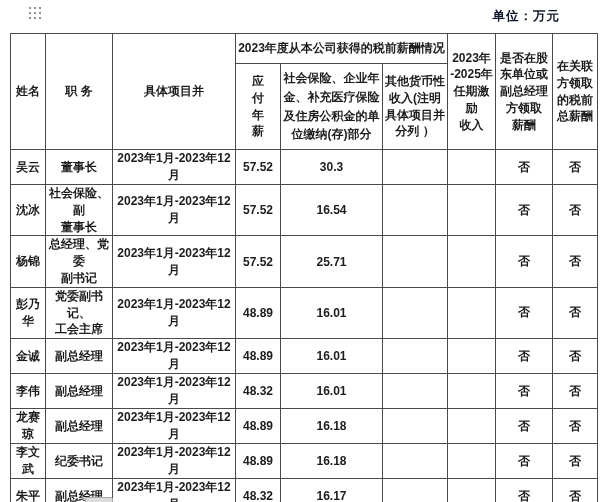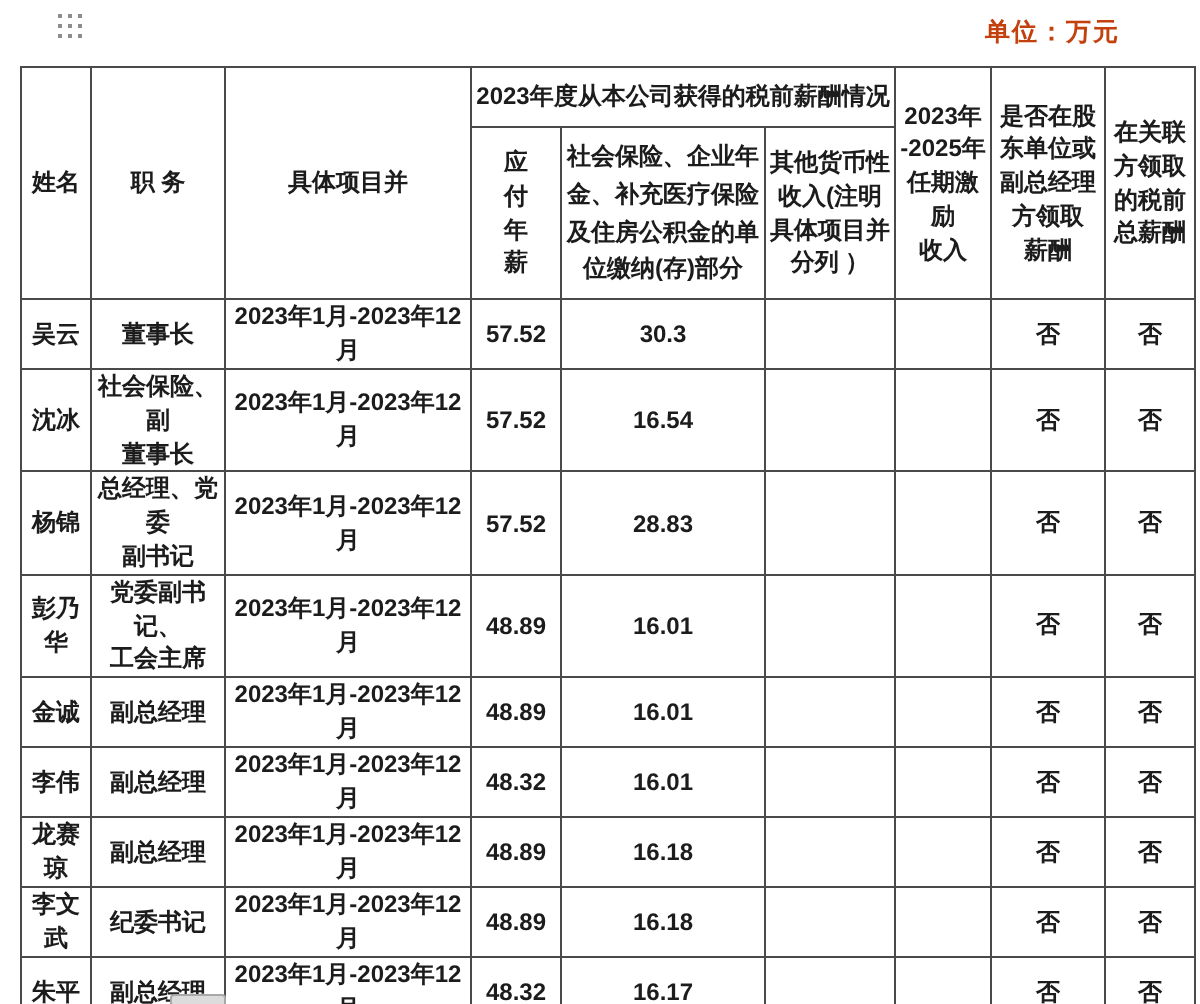--- a/index.html
+++ b/index.html
@@ -11,21 +11,21 @@
   .topbar{position:relative;height:33px;}
   .grid-icon{position:absolute;left:29px;top:7px;width:13px;height:13px;}
   .grid-icon::before{
     content:"";position:absolute;left:0;top:0;width:2px;height:2px;background:#8d8d8d;
     box-shadow:5px 0 #8d8d8d,10px 0 #8d8d8d,
                0 5px #8d8d8d,5px 5px #8d8d8d,10px 5px #8d8d8d,
                0 10px #8d8d8d,5px 10px #8d8d8d,10px 10px #8d8d8d;
   }
   .unit-label{
     position:absolute;right:40px;top:8px;
-    color:#c2410c;font-size:12.5px;font-weight:600;letter-spacing:1px;text-align:right;
+    color:#0f172a;font-size:12.5px;font-weight:600;letter-spacing:1px;text-align:right;
   }
   table.comp{
     border-collapse:collapse;table-layout:fixed;
     width:587px;margin-left:10px;
   }
   table.comp th, table.comp td{
     border:1px solid #4a4a4a;
     text-align:center;vertical-align:middle;
     padding:0 1px;
     font-weight:600;font-size:12px;color:#1c1c1c;
@@ -125,21 +125,21 @@
       <td></td>
       <td class="yn">否</td>
       <td class="yn">否</td>
     </tr>
     <tr class="drow tall">
       <td>杨锦</td>
       <td class="pre">总经理、党委
 副书记</td>
       <td class="date">2023年1月-2023年12月</td>
       <td class="num">57.52</td>
-      <td class="num">28.83</td>
+      <td class="num">25.71</td>
       <td></td>
       <td></td>
       <td class="yn">否</td>
       <td class="yn">否</td>
     </tr>
     <tr class="drow tall">
       <td>彭乃华</td>
       <td class="pre">党委副书记、
 工会主席</td>
       <td class="date">2023年1月-2023年12月</td>

